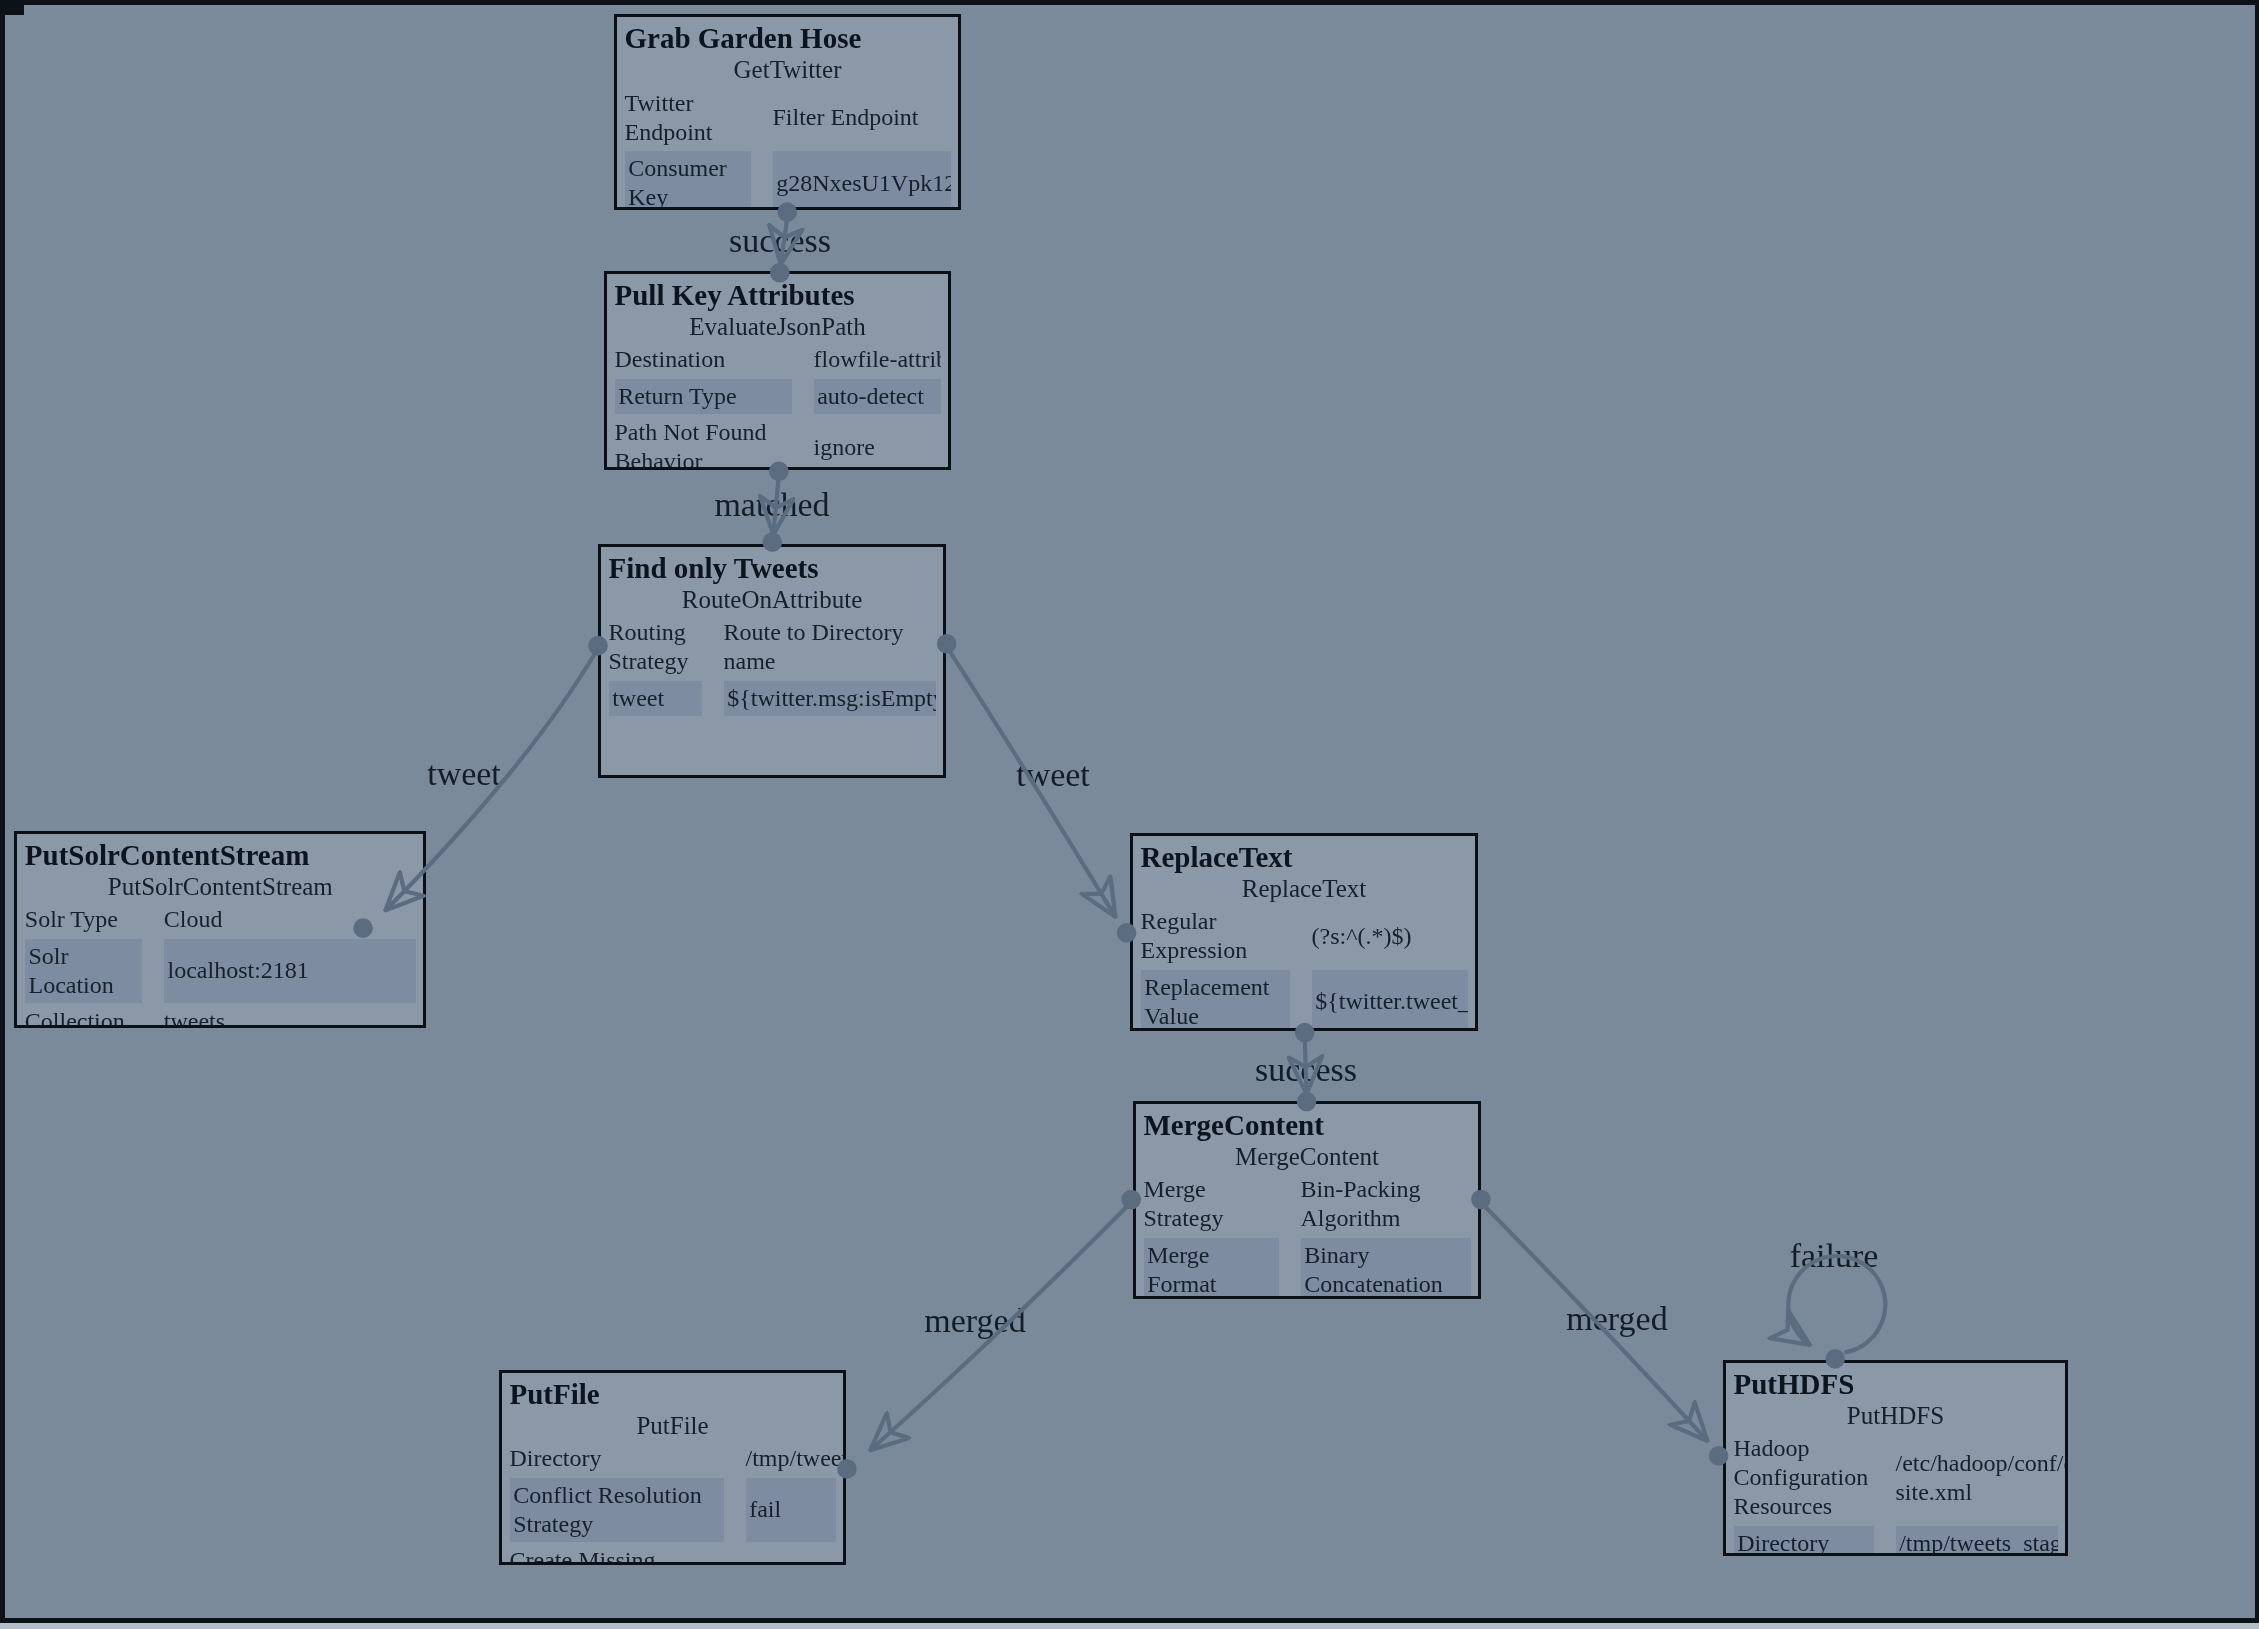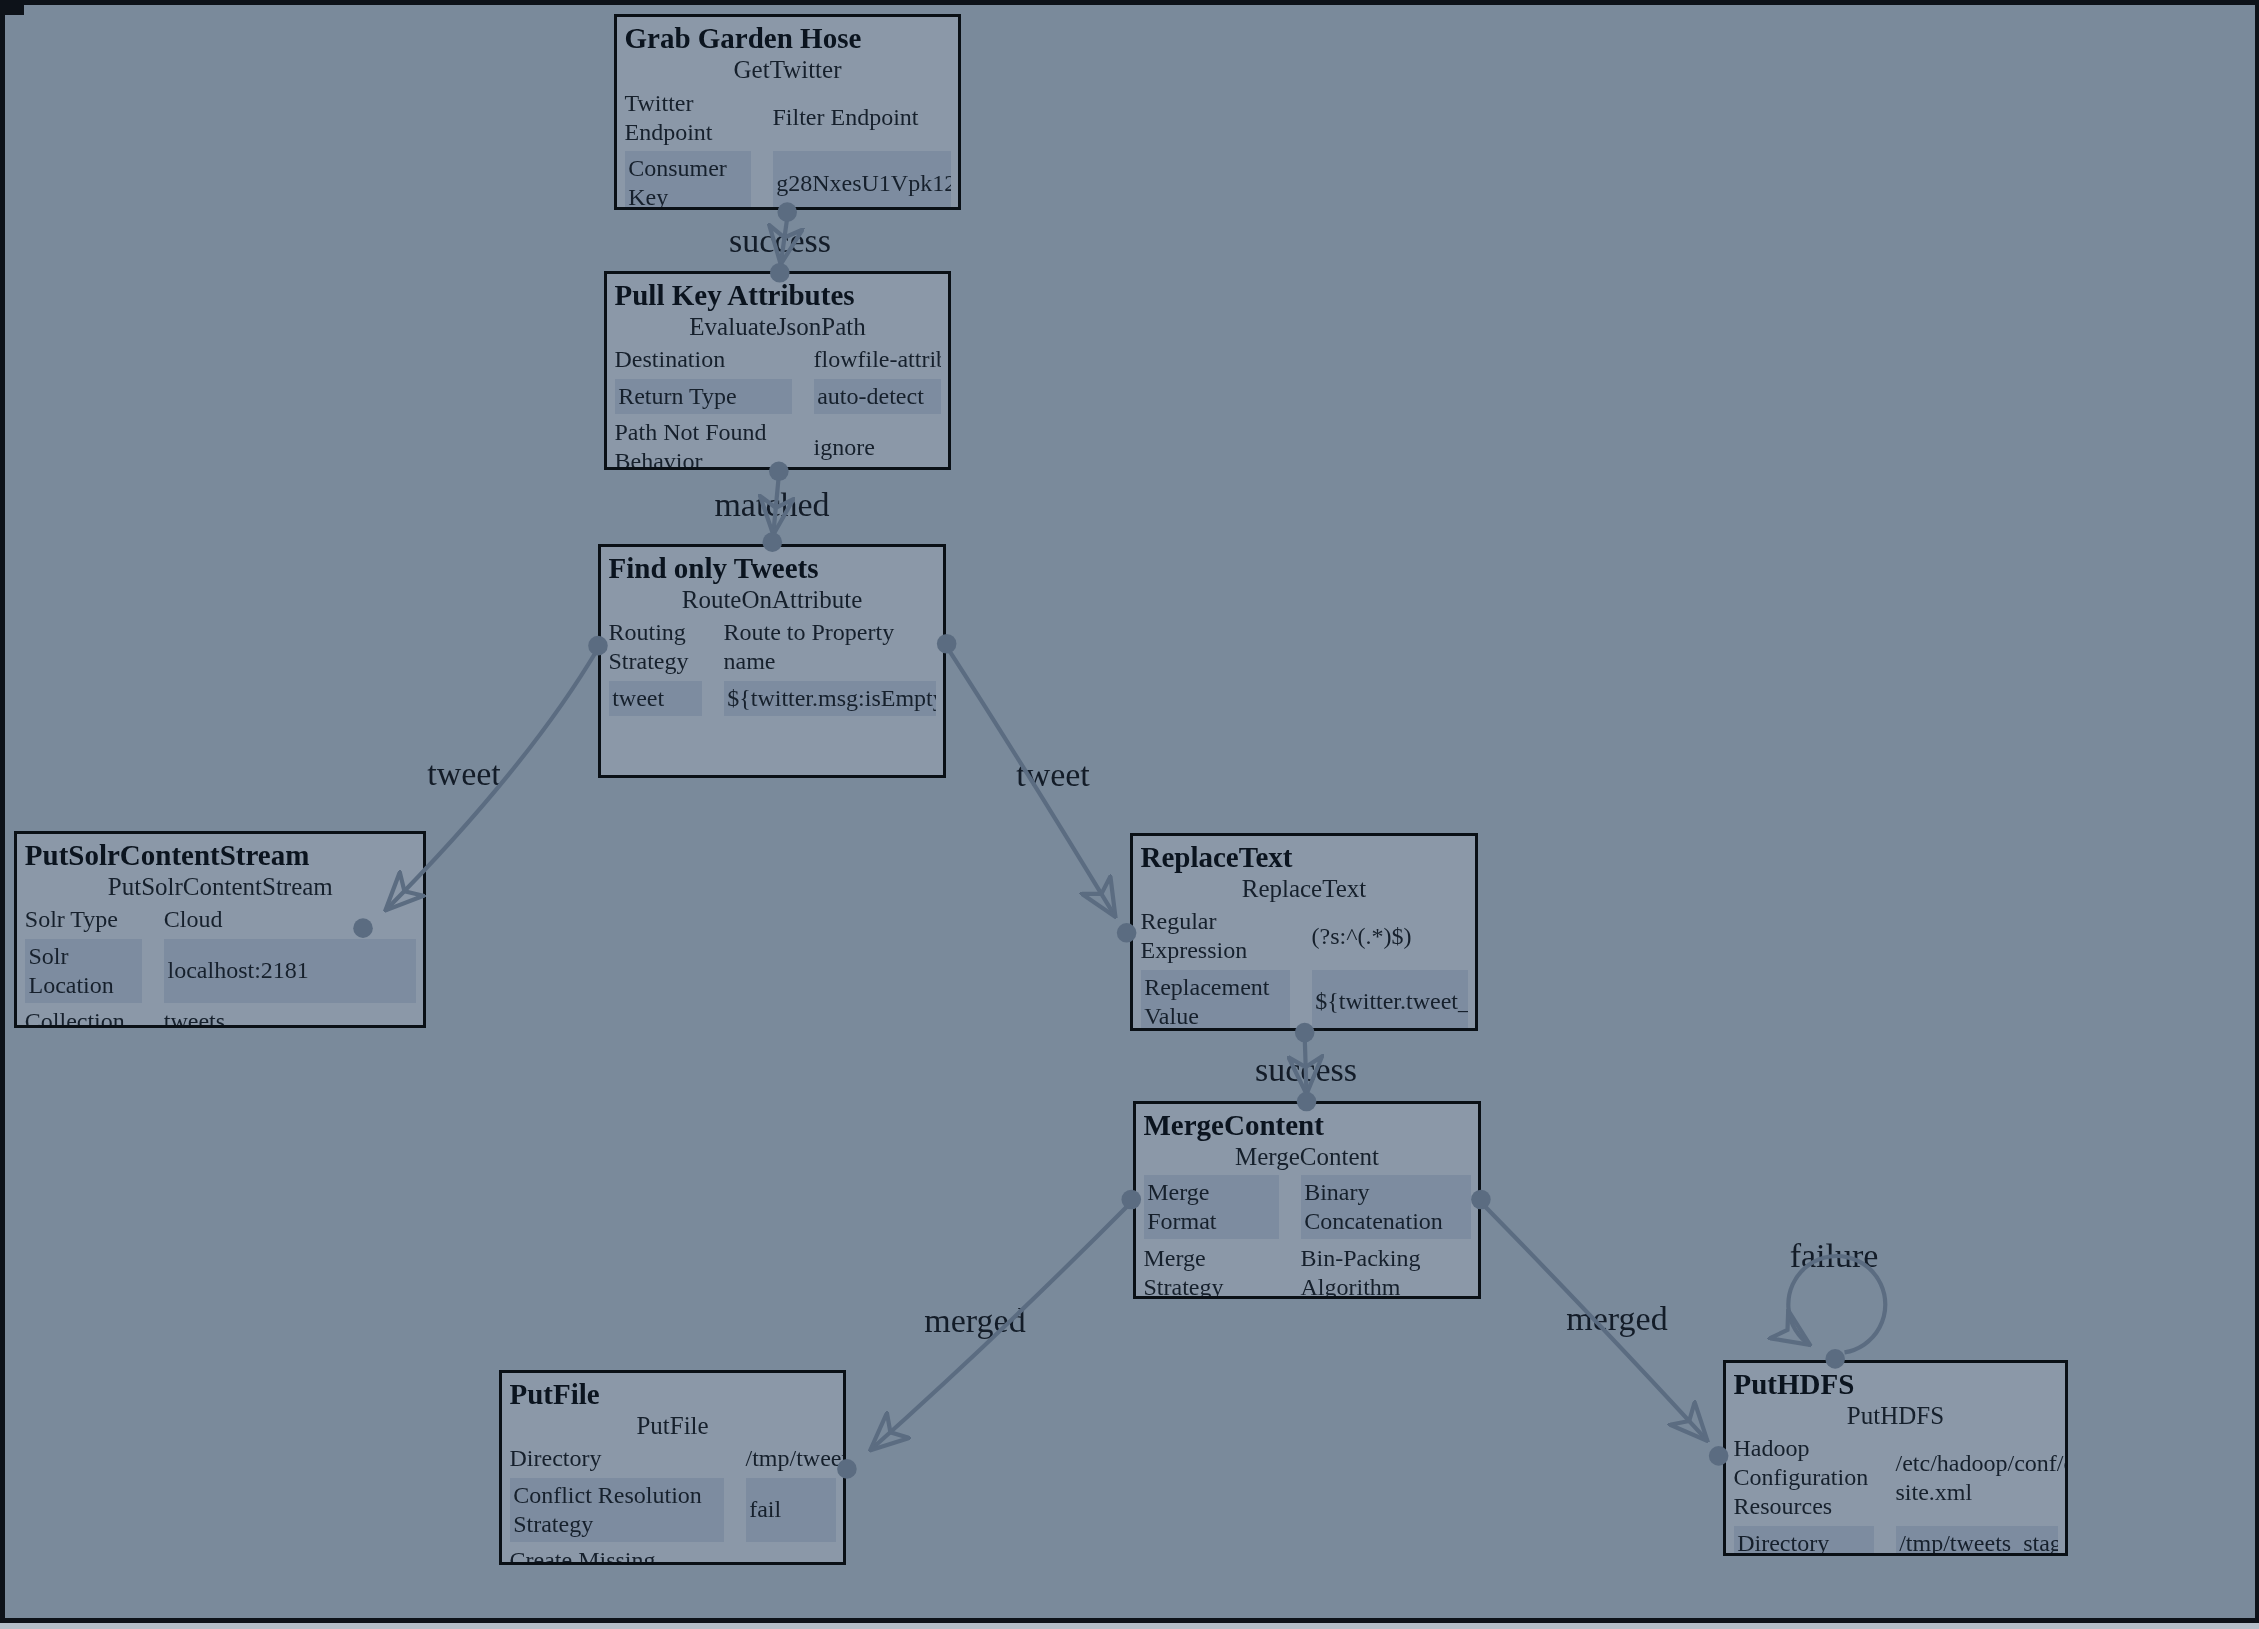--- a/index.html
+++ b/index.html
@@ -63,21 +63,21 @@
       <div class="pcell">Path Not Found Behavior</div>
       <div class="pcell">ignore</div>
     </div>
   </div>
 
   <div class="proc" style="left:593px;top:539px;width:348px;height:234px;--namecol:93px">
     <div class="ptitle">Find only Tweets</div>
     <div class="ptype">RouteOnAttribute</div>
     <div class="prow">
       <div class="pcell">Routing Strategy</div>
-      <div class="pcell">Route to Property name</div>
+      <div class="pcell">Route to Directory name</div>
     </div>
     <div class="prow shaded">
       <div class="pcell">tweet</div>
       <div class="pcell nowrapclip">${twitter.msg:isEmpty()</div>
     </div>
   </div>
 
   <div class="proc" style="left:9.3px;top:826px;width:412px;height:197px;--namecol:117px">
     <div class="ptitle">PutSolrContentStream</div>
     <div class="ptype">PutSolrContentStream</div>
@@ -104,27 +104,27 @@
     </div>
     <div class="prow shaded">
       <div class="pcell">Replacement Value</div>
       <div class="pcell nowrapclip">${twitter.tweet_id}</div>
     </div>
   </div>
 
   <div class="proc" style="left:1128px;top:1096px;width:348px;height:198px;--namecol:135px">
     <div class="ptitle">MergeContent</div>
     <div class="ptype">MergeContent</div>
+    <div class="prow">
+      <div class="pcell">Merge Strategy</div>
+      <div class="pcell">Bin-Packing Algorithm</div>
+    </div>
     <div class="prow shaded">
       <div class="pcell">Merge Format</div>
       <div class="pcell">Binary Concatenation</div>
-    </div>
-    <div class="prow">
-      <div class="pcell">Merge Strategy</div>
-      <div class="pcell">Bin-Packing Algorithm</div>
     </div>
   </div>
 
   <div class="proc" style="left:494px;top:1365px;width:347px;height:195px;--namecol:214px">
     <div class="ptitle">PutFile</div>
     <div class="ptype">PutFile</div>
     <div class="prow">
       <div class="pcell">Directory</div>
       <div class="pcell">/tmp/tweets</div>
     </div>

